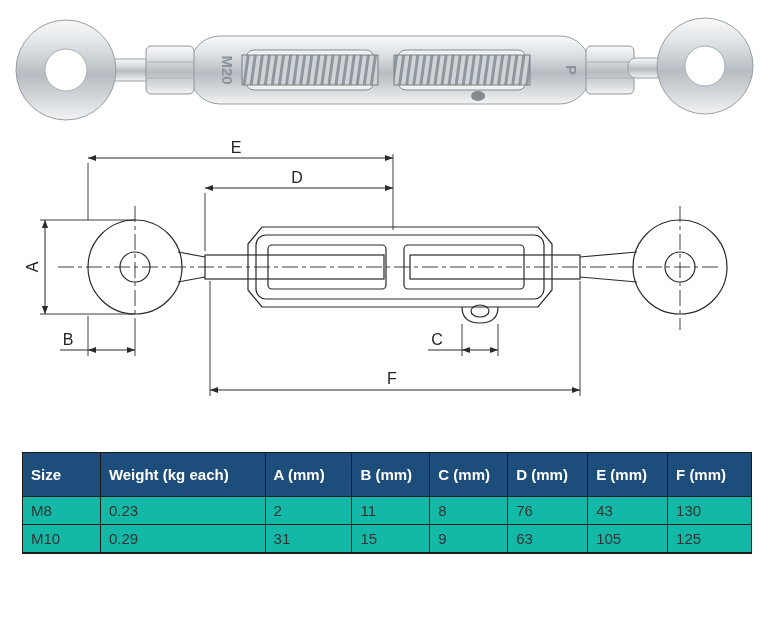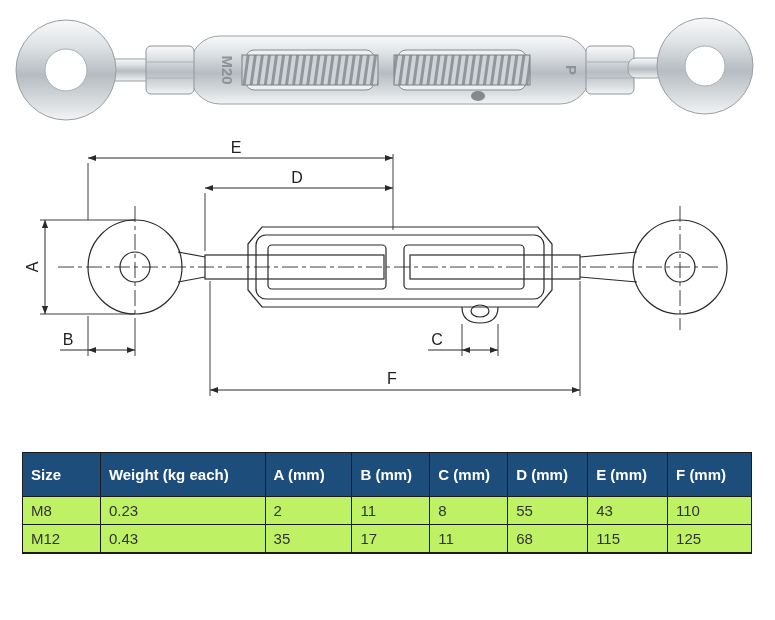--- a/index.html
+++ b/index.html
@@ -25,21 +25,21 @@
     text-align:left;
     vertical-align:middle;
   }
   table.spec th{
     color:#ffffff;
     font-weight:bold;
     padding:13px 8px;
   }
   table.spec td{
     padding:5px 8px;
-    background:#bef264;
+    background:#14b8a6;
   }
   .dim-label{font-size:16px;fill:#222222;}
   .stamp{font-size:15px;font-weight:bold;fill:#868d93;opacity:.9;}
 </style>
 </head>
 <body>
 
 <div class="page">
 
   <div class="photo-wrap">
@@ -189,31 +189,31 @@
           <th>F (mm)</th>
         </tr>
       </thead>
       <tbody>
         <tr>
           <td>M8</td>
           <td>0.23</td>
           <td>2</td>
           <td>11</td>
           <td>8</td>
-          <td>55</td>
+          <td>76</td>
           <td>43</td>
-          <td>110</td>
+          <td>130</td>
         </tr>
         <tr>
-          <td>M12</td>
-          <td>0.43</td>
-          <td>35</td>
-          <td>17</td>
-          <td>11</td>
-          <td>68</td>
-          <td>115</td>
+          <td>M10</td>
+          <td>0.29</td>
+          <td>31</td>
+          <td>15</td>
+          <td>9</td>
+          <td>63</td>
+          <td>105</td>
           <td>125</td>
         </tr>
       </tbody>
     </table>
   </div>
 
 </div>
 
 </body></html>

